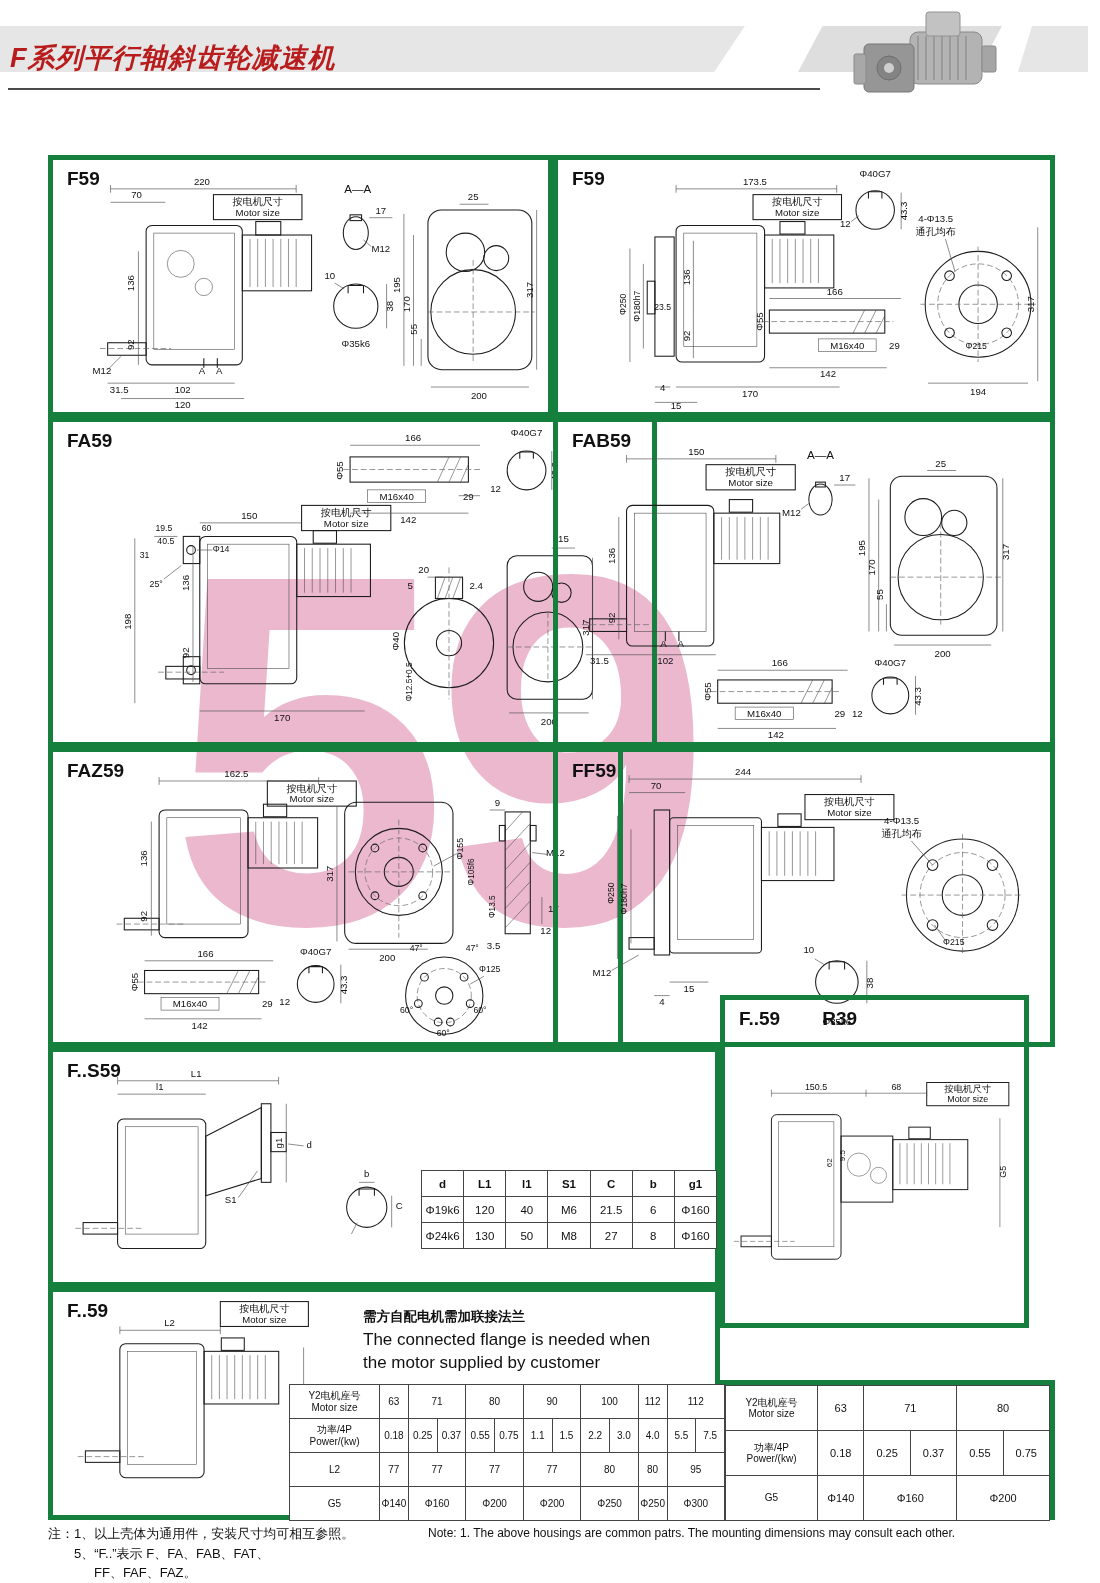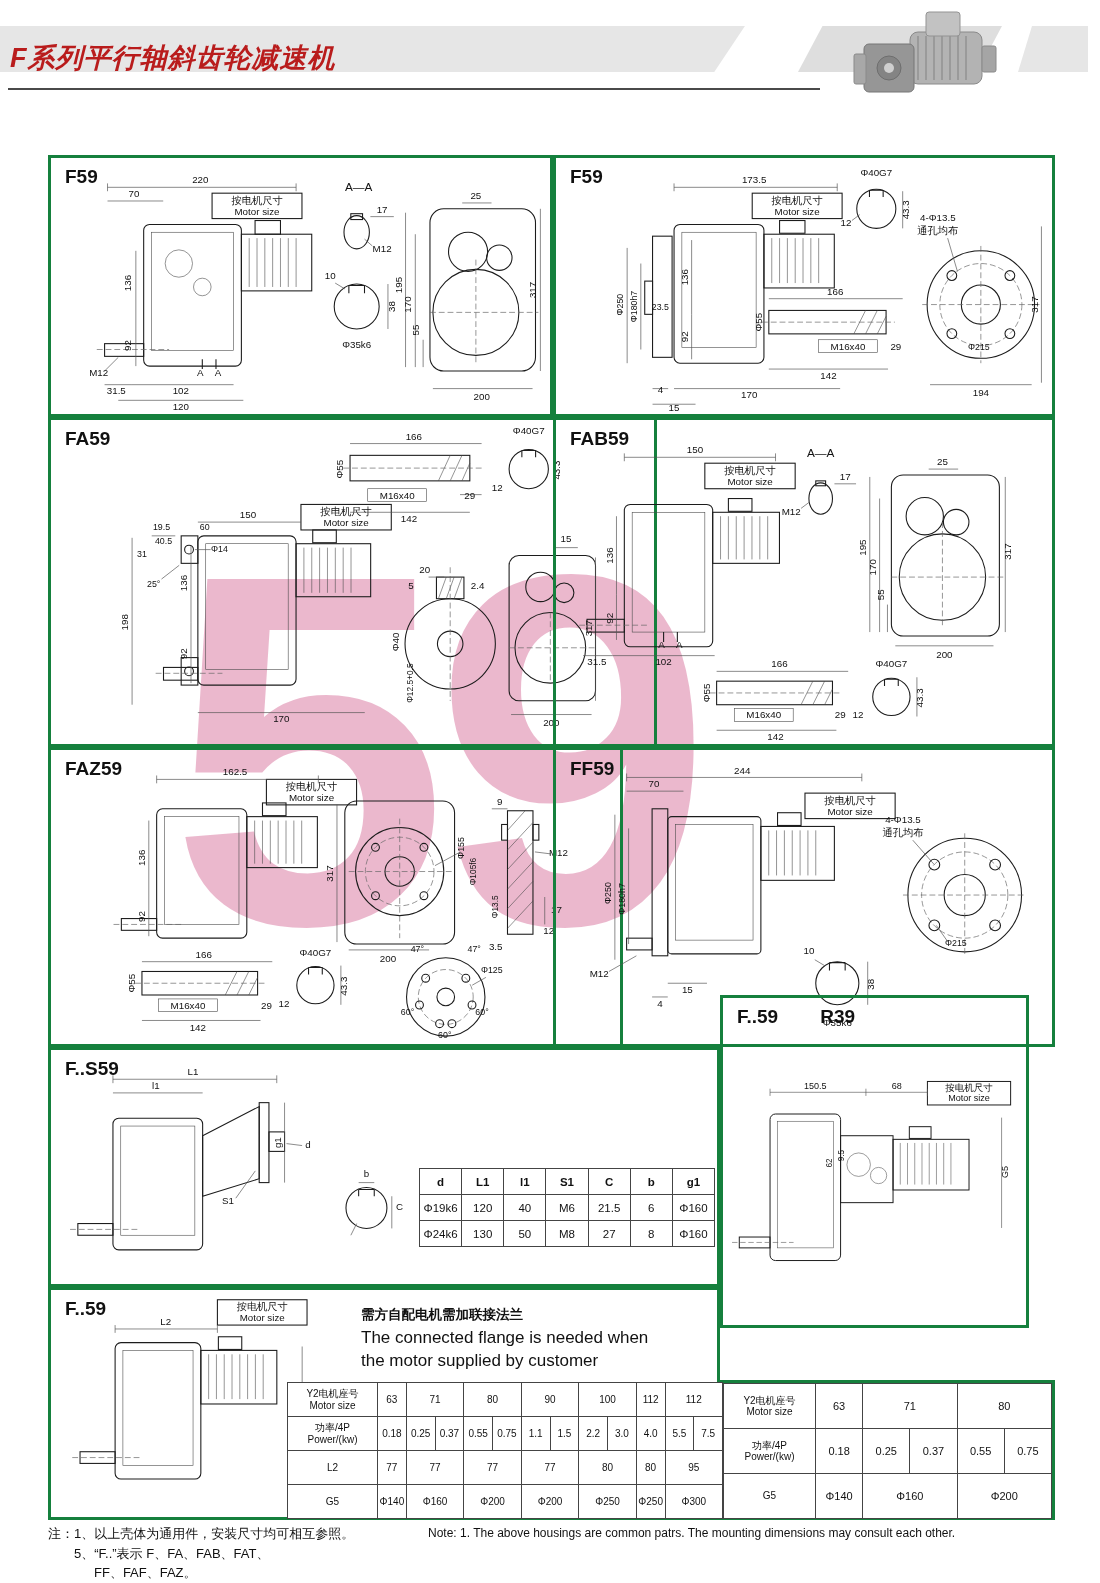--- a/index.html
+++ b/index.html
@@ -6,21 +6,21 @@
   body{width:1100px;height:1583px;position:relative;background:#fff;color:#111;
        font-family:"Liberation Sans","DejaVu Sans",sans-serif;overflow:hidden}
   .hdr-band{position:absolute;z-index:1}
   .page-title{position:absolute;left:10px;top:40px;font-size:27px;font-style:italic;font-weight:bold;
        letter-spacing:1px;color:#b91c1c;z-index:3;white-space:nowrap}
   .title-rule{position:absolute;left:8px;top:88px;width:812px;height:2px;background:#4a4a4a;z-index:3}
   .gearmotor{position:absolute;left:852px;top:6px;z-index:3}
   .watermark{position:absolute;left:170px;top:500px;font-size:500px;line-height:1;font-weight:bold;
        color:#be185d;opacity:.30;z-index:1;letter-spacing:-14px}
   .content{position:absolute;left:48px;top:155px;width:1007px;height:1365px;z-index:2}
-  .panel{position:absolute;border:3px solid #15803d;background:transparent}
+  .panel{position:absolute;border:5px solid #15803d;background:transparent}
   .ptitle{position:absolute;left:14px;top:8px;font-size:19px;font-weight:bold;z-index:2;white-space:nowrap}
   .ptitle .t2{margin-left:42px}
   .panel svg{position:absolute;left:0;top:0;width:100%;height:100%}
   svg text{font-size:10px;fill:#111;text-anchor:middle;font-family:"Liberation Sans",sans-serif}
   svg text.zh{font-size:10.5px}
   svg text.s9{font-size:9px}
   svg text.s8{font-size:8.5px}
   svg text.sec{font-size:12px}
   .a{stroke:#1c1c1c;stroke-width:1.1;fill:none}
   .t{stroke:#4a4a4a;stroke-width:.6;fill:none}

